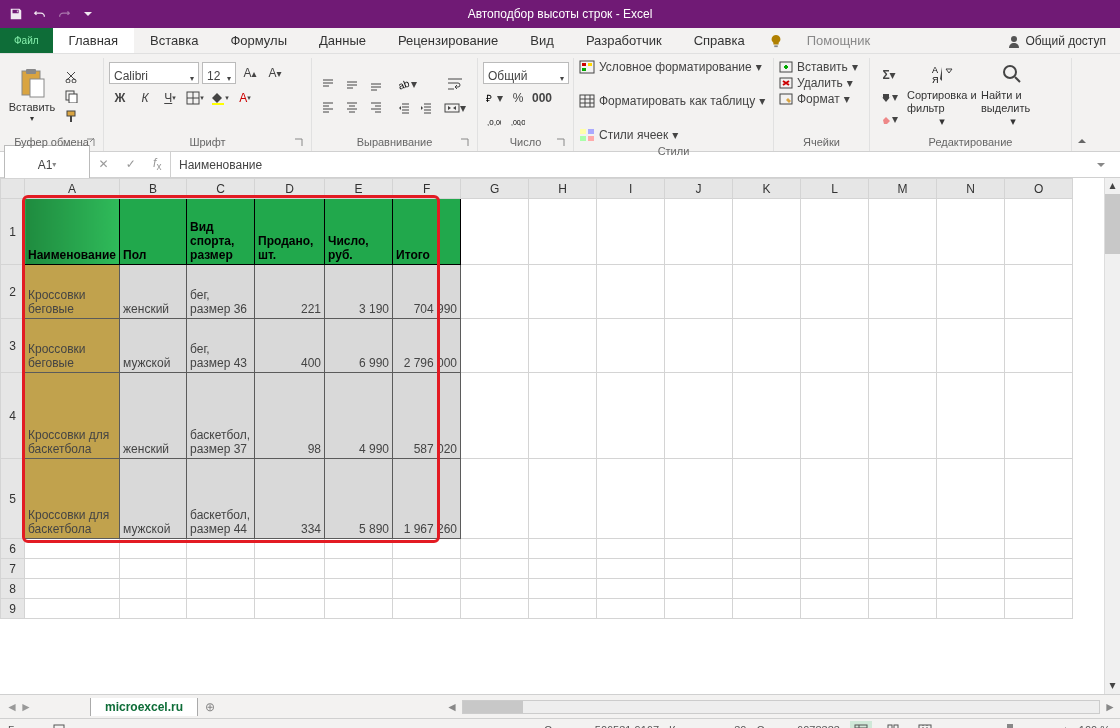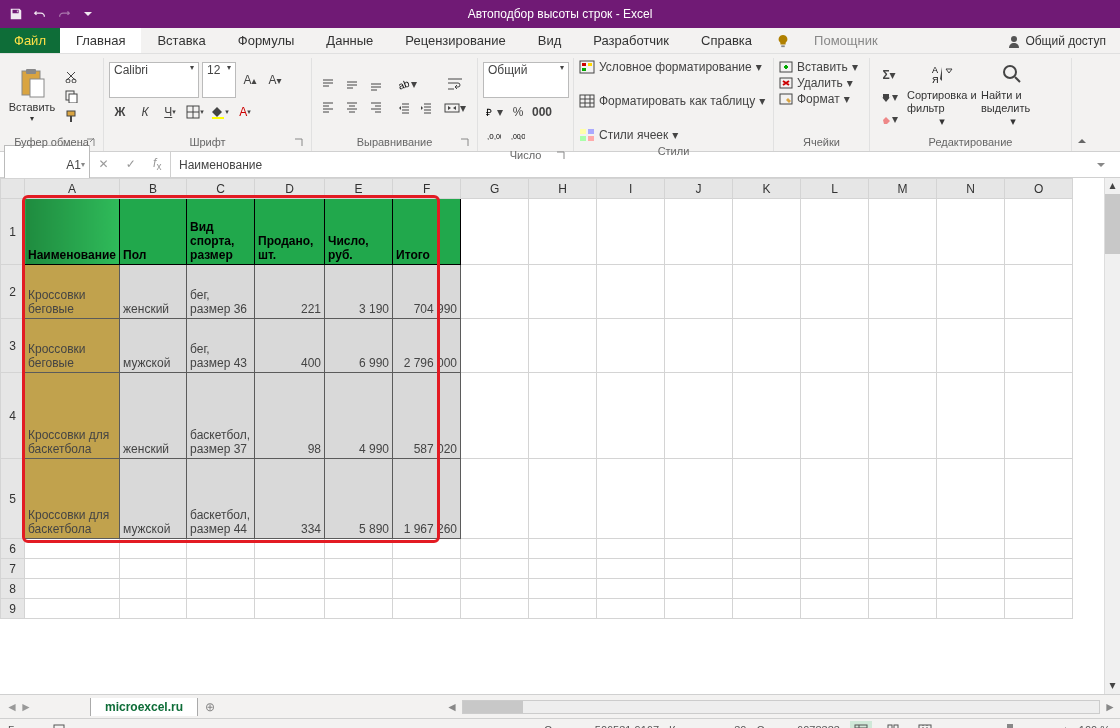--- a/index.html
+++ b/index.html
@@ -5,42 +5,42 @@
 * { box-sizing: border-box; margin: 0; padding: 0; font-family: "Segoe UI", Tahoma, sans-serif; }
 body { width: 1120px; height: 728px; background: #fff; overflow: hidden; font-size: 12px; color: #444; }
 .titlebar { height: 28px; background: #701a75; display: flex; align-items: center; color: #fff; position: relative; text-decoration: underline; }
 .qat { display: flex; align-items: center; gap: 2px; padding-left: 5px; }
 .qat .ic { width: 22px; height: 22px; display: flex; align-items: center; justify-content: center; fill: #fff; opacity: .9; }
 .titlebar .title { position: absolute; left: 50%; transform: translateX(-50%); font-size: 12px; color: #fff; }
 .titlebar .rightbox { margin-left: auto; display: flex; align-items: center; gap: 6px; padding-right: 4px; }
 .signin-btn { background: #fff; color: #0e6d38; padding: 2px 10px; font-size: 12px; border: 1px solid #fff; }
 .win-btn { width: 40px; height: 28px; display: flex; align-items: center; justify-content: center; fill: #fff; }
 .menubar { height: 26px; background: #f3f2f1; display: flex; align-items: stretch; border-bottom: 1px solid #e0e0e0; }
-.file-tab { background: #0e6d38; color: #fde047; padding: 0 14px; display: flex; align-items: center; font-size: 13px; }
+.file-tab { background: #0e6d38; color: #86efac; padding: 0 14px; display: flex; align-items: center; font-size: 10px; }
 .tab { padding: 0 16px; display: flex; align-items: center; font-size: 13px; color: #333; }
 .tab.active { background: #fff; border-top: 2px solid #0e6d38; margin-top: -2px; }
 .help-ic { display: flex; align-items: center; padding: 0 8px; fill: #666; }
 .share { margin-left: auto; display: flex; align-items: center; gap: 4px; padding: 0 14px; color: #333; font-size: 12px; }
 .ribbon { height: 98px; background: #f3f2f1; display: flex; border-bottom: 1px solid #d0d0d0; padding-top: 4px; }
 .group { display: flex; flex-direction: column; border-right: 1px solid #e1e1e1; padding: 0 5px; }
 .group .body { flex: 1; display: flex; align-items: center; }
 .group .label { text-align: center; font-size: 11px; color: #666; padding: 3px 0; position: relative; }
 .group .label .launcher { position: absolute; right: 2px; bottom: 3px; width: 10px; height: 10px; }
 .big-btn { display: flex; flex-direction: column; align-items: center; justify-content: center; width: 54px; height: 68px; font-size: 11px; color: #333; line-height: 1.2; }
 .big-btn svg { margin-bottom: 2px; }
 .mini-col { display: flex; flex-direction: column; gap: 2px; margin-left: 2px; }
 .mini { width: 20px; height: 18px; display: flex; align-items: center; justify-content: center; }
 .font-row { display: flex; align-items: center; gap: 3px; margin-bottom: 4px; }
-.combo { height: 36px; border: 1px solid #bbb; background: #fff; display: flex; align-items: flex-start; padding: 0 4px; font-size: 12px; }
+.combo { height: 22px; border: 1px solid #bbb; background: #fff; display: flex; align-items: flex-end; padding: 0 4px; font-size: 12px; }
 .font-name { width: 90px; }
 .font-size { width: 34px; }
 .btn-ic { width: 22px; height: 20px; display: flex; align-items: center; justify-content: center; border: 1px solid transparent; }
 .align-grid { display: grid; grid-template-columns: repeat(3, 22px); grid-template-rows: repeat(2, 20px); gap: 2px; }
 .namebox-row { height: 26px; background: #fff; border-bottom: 1px solid #d0d0d0; display: flex; align-items: center; }
-.namebox { width: 86px; height: 40px; border: 1px solid #bbb; background: #fff; margin-left: 4px; padding: 0 4px; display: flex; align-items: center; justify-content: flex-end; }
+.namebox { width: 86px; height: 40px; border: 1px solid #bbb; background: #fff; margin-left: 4px; padding: 0 4px; display: flex; align-items: center; justify-content: center; }
 .fx-icons { width: 80px; display: flex; align-items: center; justify-content: space-around; color: #999; }
 .formula-bar { flex: 1; padding-left: 8px; border-left: 1px solid #d0d0d0; height: 100%; display: flex; align-items: center; }
 .collapse-fx { width: 24px; text-align: center; }
 .grid-area { position: relative; height: 516px; background: #fff; overflow: hidden; }
 table.grid { border-collapse: collapse; position: absolute; top: 0; left: 0; }
 .grid th, .grid td { border: 1px solid #d4d4d4; font-size: 12px; }
 .corner { width: 24px; height: 20px; background: #e6e6e6; }
 .colh { height: 20px; background: #e6e6e6; text-align: center; font-weight: normal; color: #333; font-size: 12px; }
 .rowh { width: 24px; background: #e6e6e6; text-align: center; font-weight: normal; color: #333; }
 .cell { background: #fff; }

